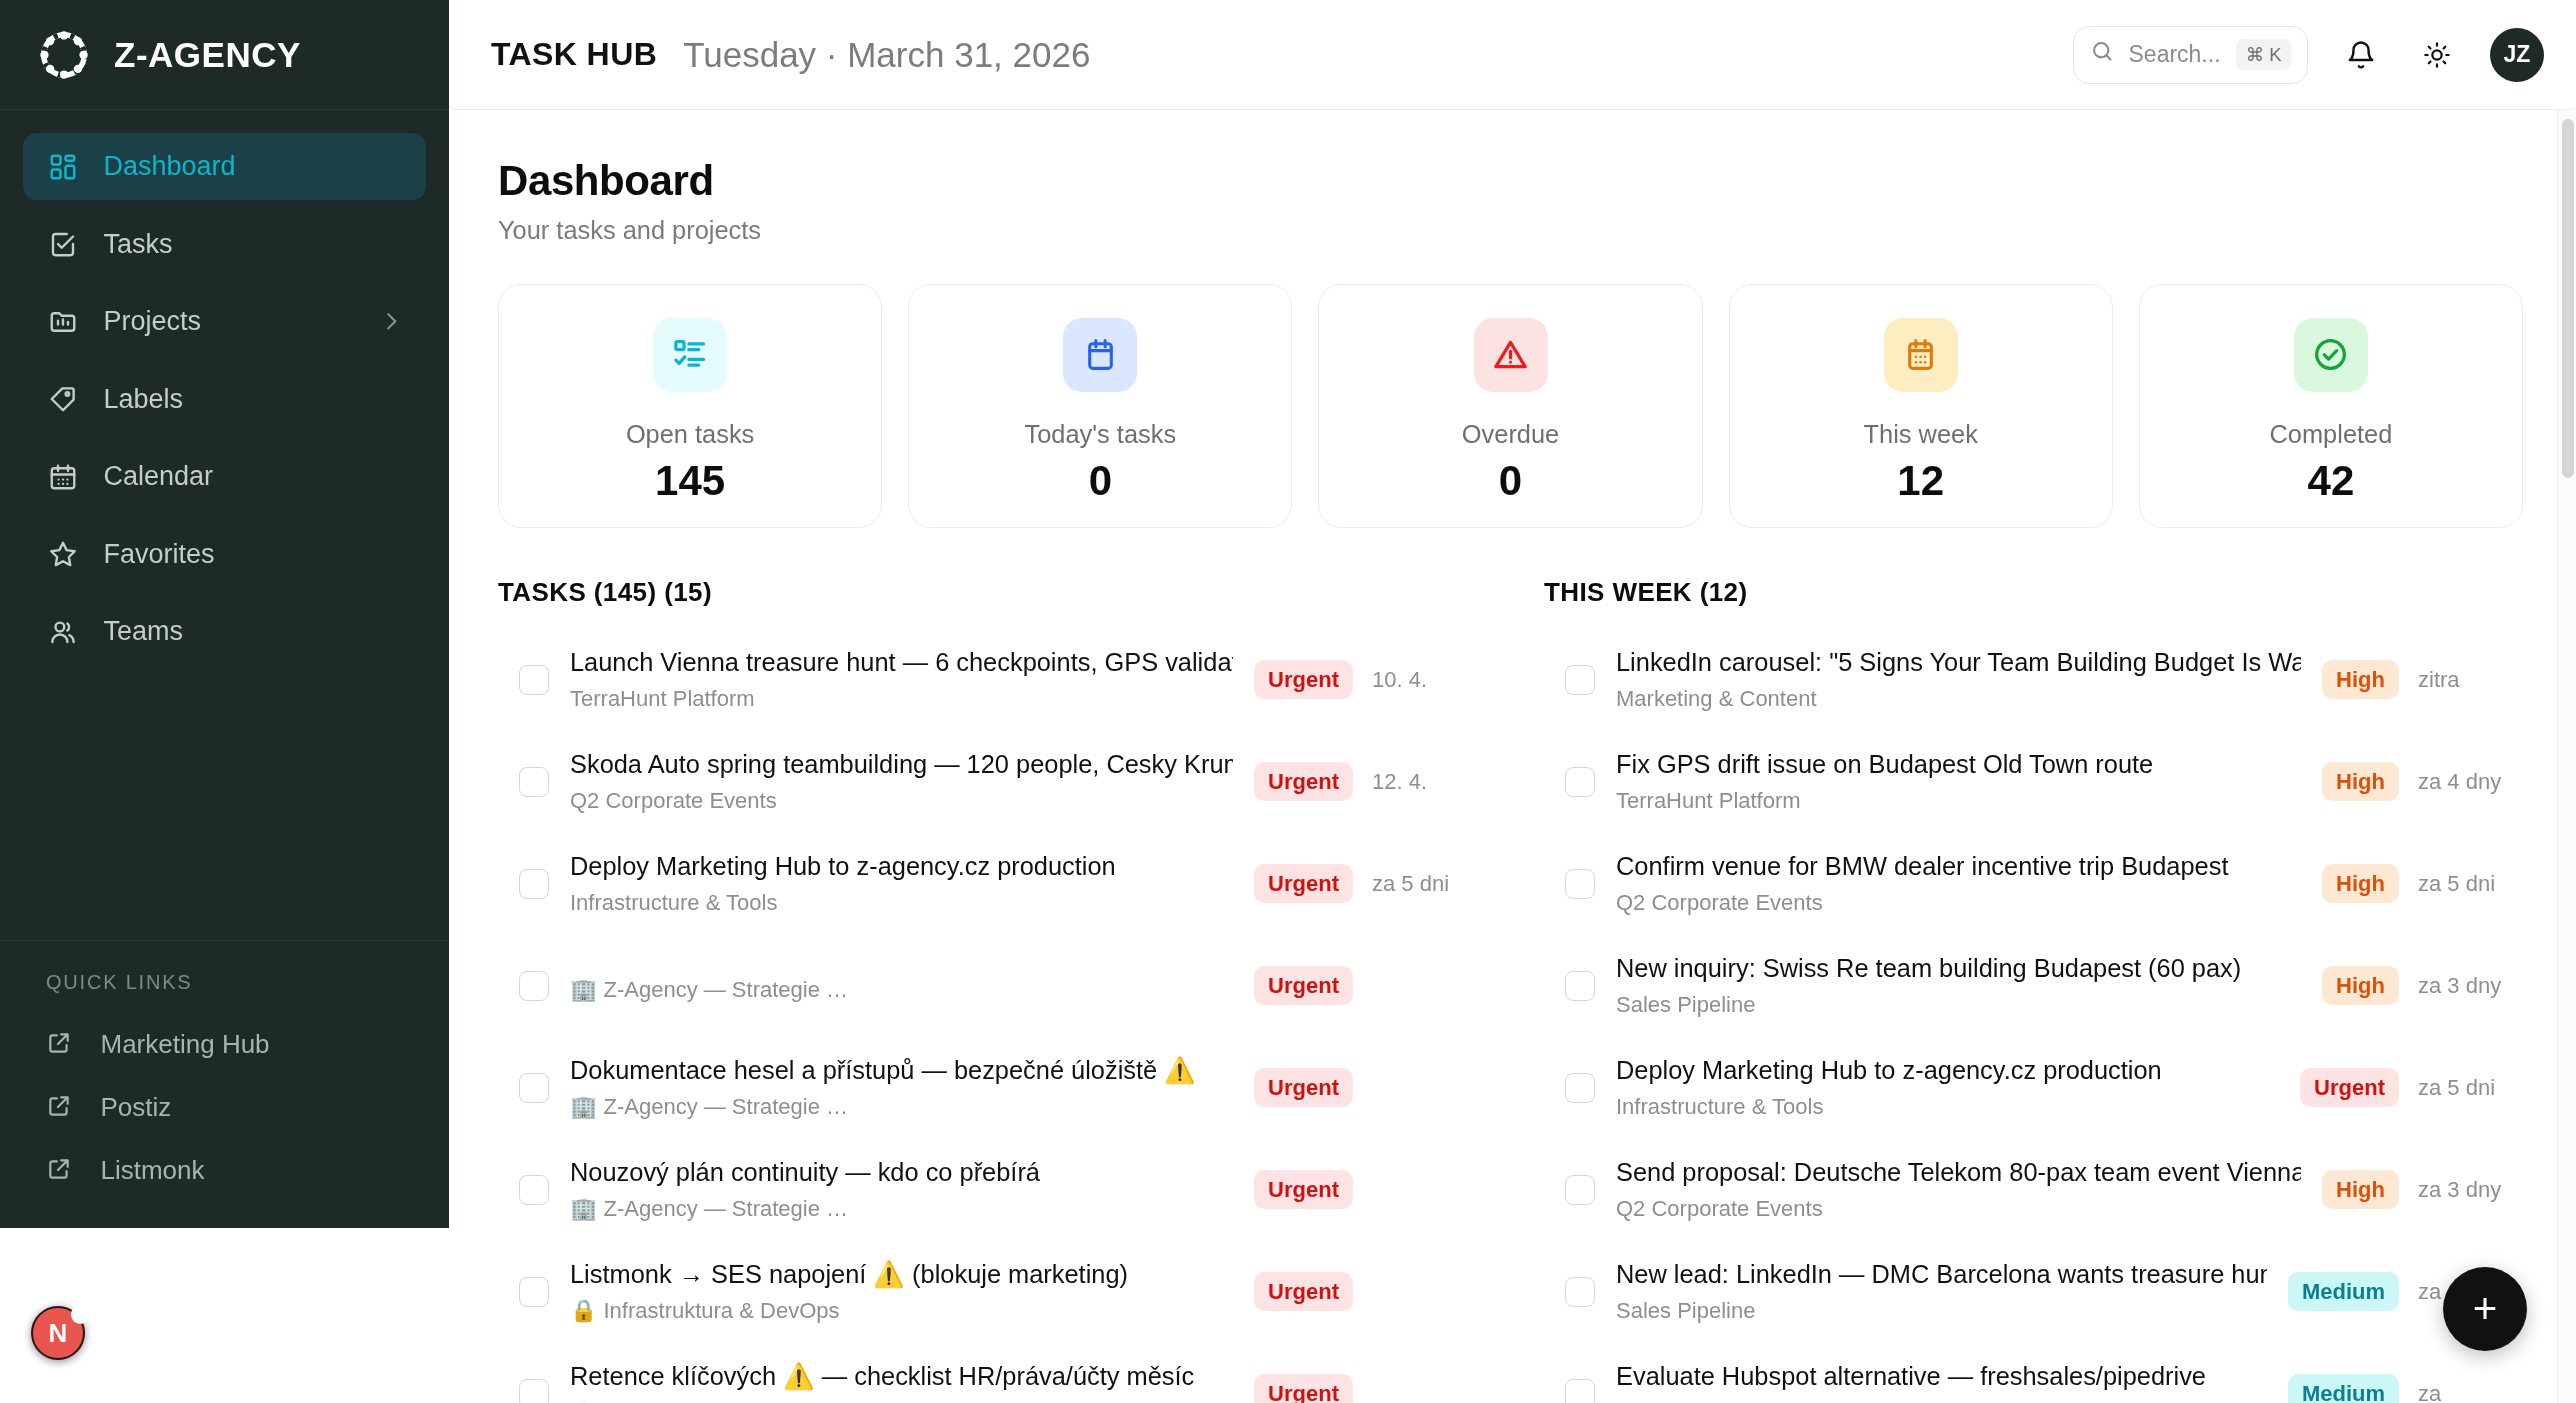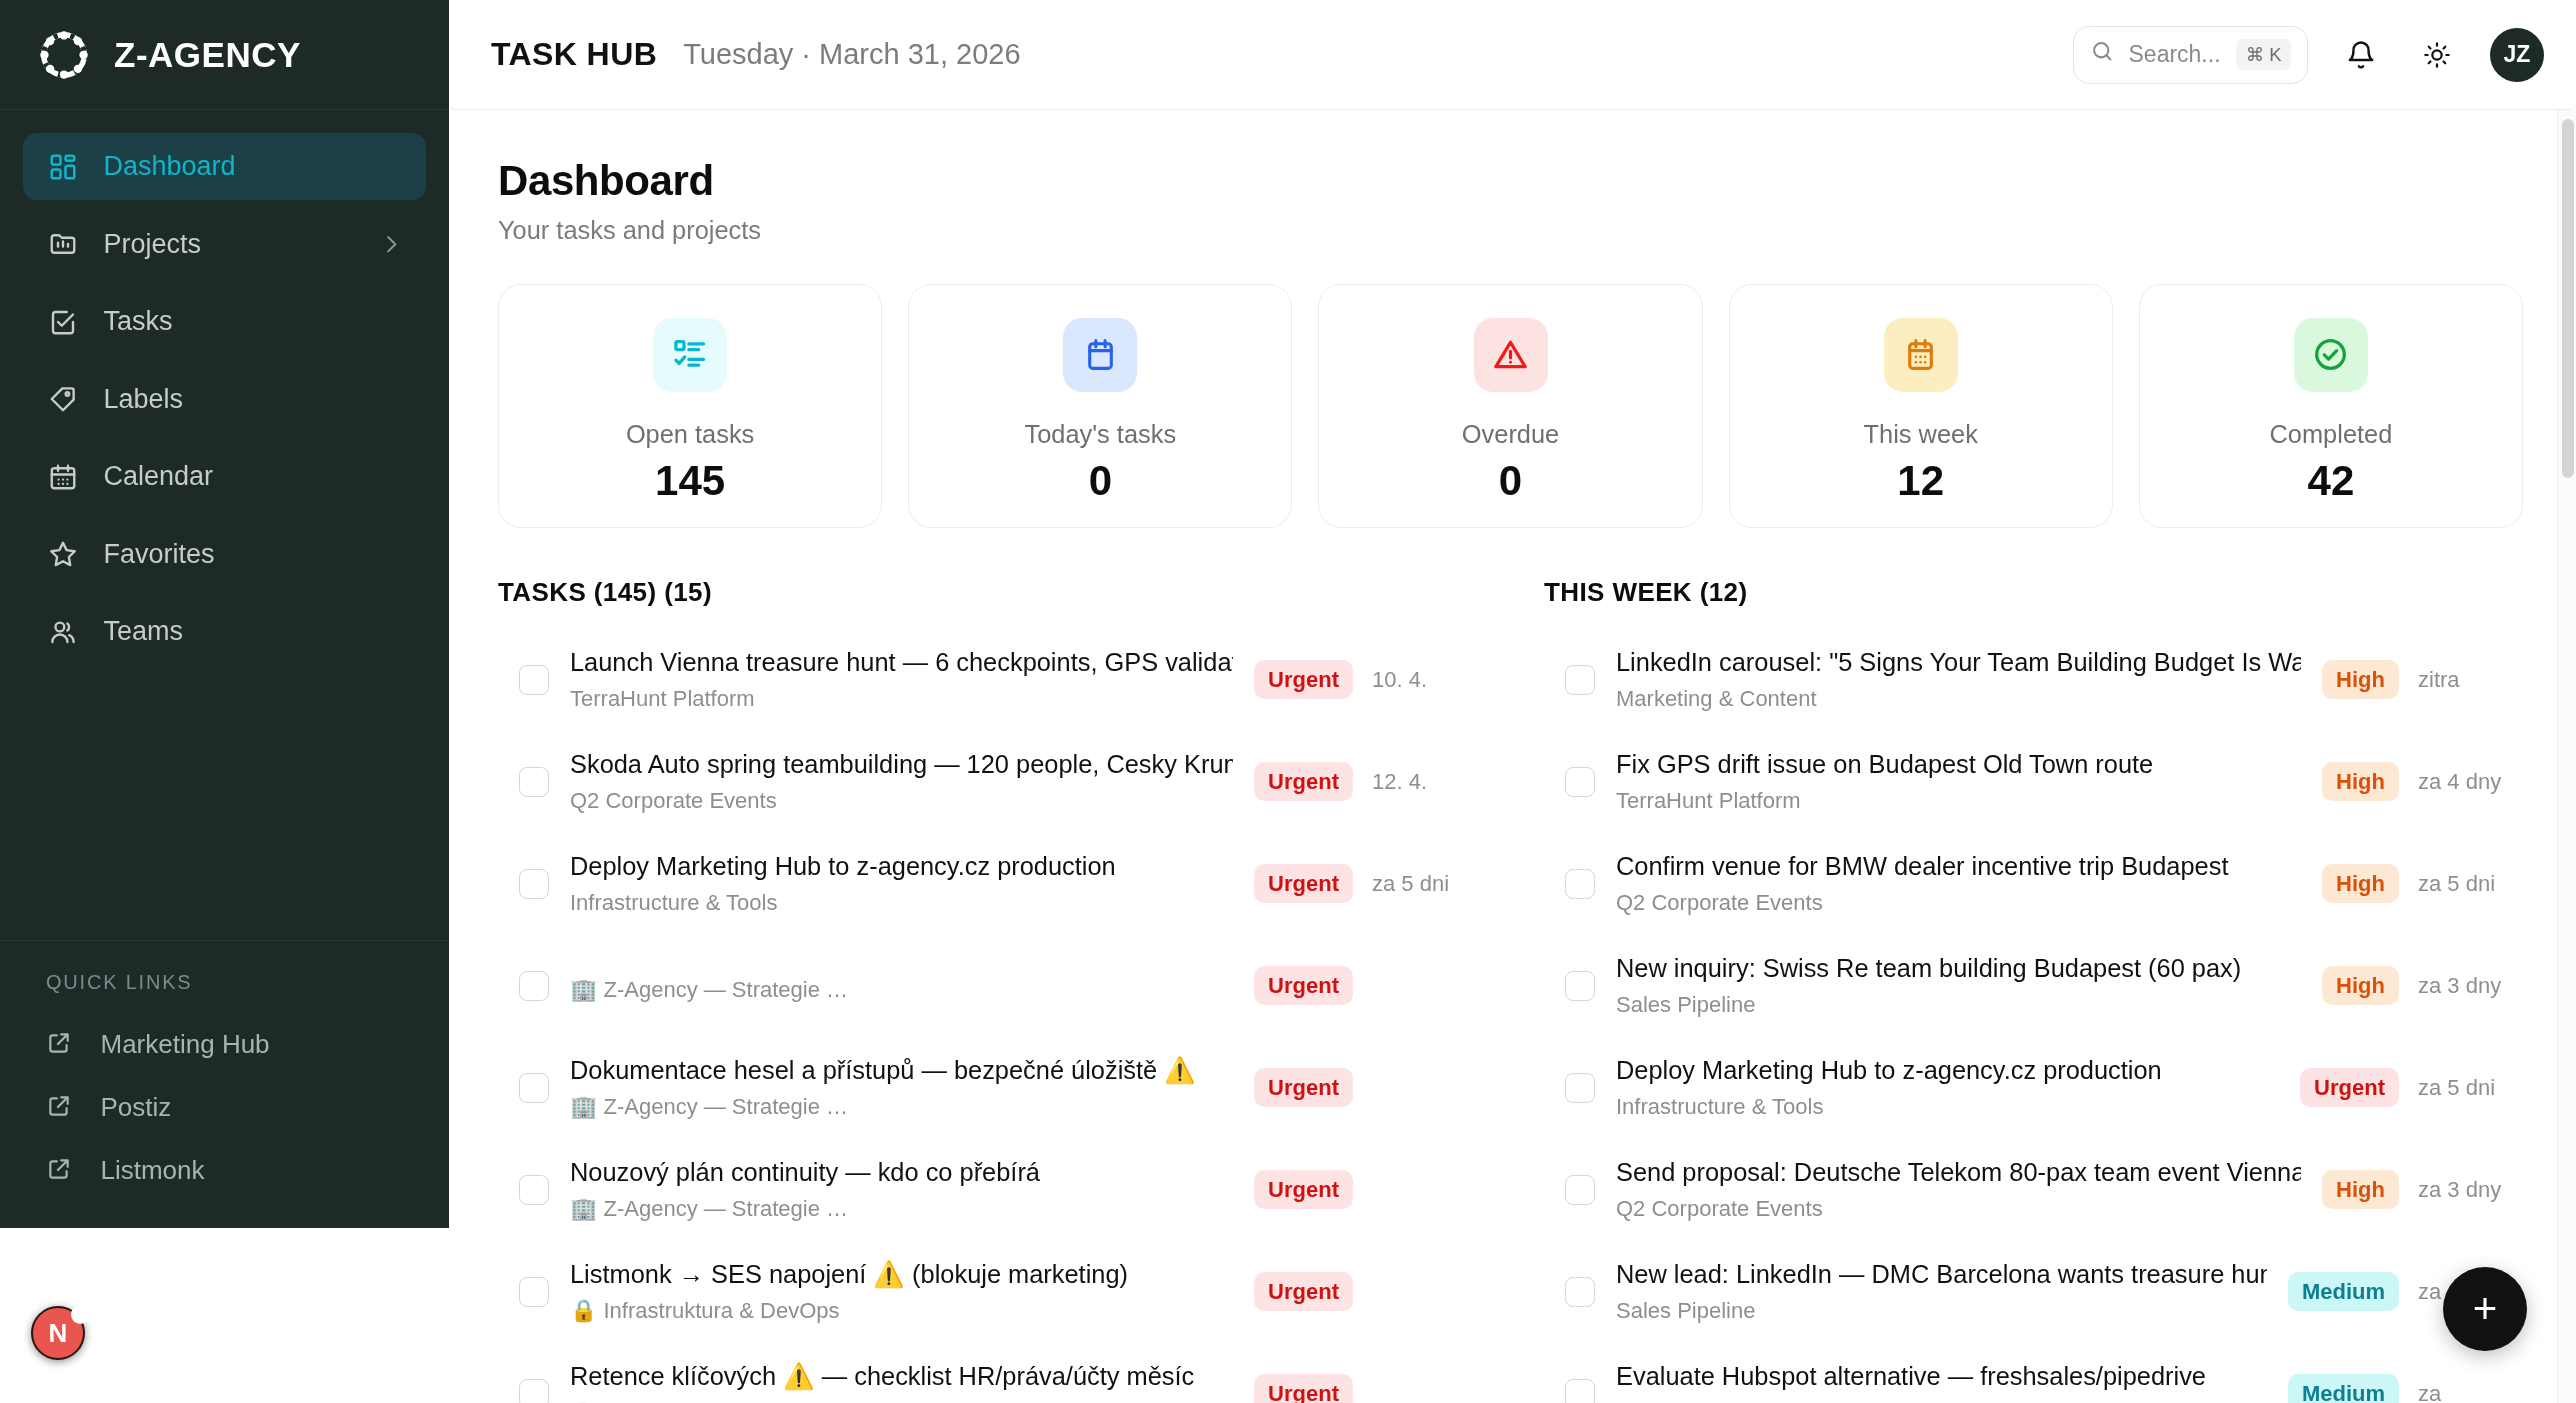--- a/index.html
+++ b/index.html
@@ -74,21 +74,21 @@
   #main { flex: 1 1 auto; height: 1404px; display: flex; flex-direction: column; min-width: 0; }
   #topbar {
     height: 110px; flex: 0 0 110px;
     border-bottom: 0.9px solid #ececec;
     display: flex; align-items: center;
     padding: 0 32px 0 42px;
     background: #fff;
     border-radius: 6px;
   }
   .app-title { font-size: 32px; font-weight: 700; color: #111; letter-spacing: 0.4px; }
-  .app-date { font-size: 29px; color: #7c7c7c; margin-left: 26px; }
+  .app-date { font-size: 35px; color: #7c7c7c; margin-left: 26px; }
   .topbar-right { margin-left: auto; display: flex; align-items: center; gap: 30px; }
   .searchbox {
     display: flex; align-items: center; gap: 14px;
     width: 235px; height: 58px; padding: 0 16px;
     border: 0.9px solid #e4e4e4; border-radius: 16px;
     color: #8b8b8b; font-size: 23px; cursor: text;
   }
   .kbd {
     margin-left: auto; background: #f3f3f3; border-radius: 7px;
     padding: 4.4px 9.6px; font-size: 18.4px; color: #6d6d6d;
@@ -205,40 +205,40 @@
             <rect x="14" y="11" width="7" height="10" rx="1.5"></rect>
               <rect x="3" y="14" width="7" height="7" rx="1.5"></rect>
           </svg>
         </span>
         <span>Dashboard</span>
       </div>
 
       <div class="nav-item">
         <span class="ico">
           <svg viewBox="0 0 24 24" width="30" height="30" fill="none" stroke="#c5cdcb" stroke-width="1.9" stroke-linecap="round" stroke-linejoin="round">
+            <path d="M20 12v7a2 2 0 0 1-2 2H6a2 2 0 0 1-2-2V6a2 2 0 0 1 2-2h9"></path>
+              <path d="M8 12l3 3 9-9"></path>
+          </svg>
+        </span>
+        <span>Tasks</span>
+      </div>
+
+      <div class="nav-item">
+        <span class="ico">
+          <svg viewBox="0 0 24 24" width="30" height="30" fill="none" stroke="#c5cdcb" stroke-width="1.9" stroke-linecap="round" stroke-linejoin="round">
             <path d="M3 7a2 2 0 0 1 2-2h4l2 2h8a2 2 0 0 1 2 2v8a2 2 0 0 1-2 2H5a2 2 0 0 1-2-2z"></path>
             <path d="M8 11v3M12 10v4M16 12v2"></path>
           </svg>
         </span>
         <span>Projects</span>
         <span class="nav-chevron">
           <svg viewBox="0 0 24 24" width="24.5" height="24.5" fill="none" stroke="#8b9795" stroke-width="2" stroke-linecap="round" stroke-linejoin="round">
               <path d="M9 5l7 7-7 7"></path>
             </svg>
         </span>
-      </div>
-
-      <div class="nav-item">
-        <span class="ico">
-          <svg viewBox="0 0 24 24" width="30" height="30" fill="none" stroke="#c5cdcb" stroke-width="1.9" stroke-linecap="round" stroke-linejoin="round">
-            <path d="M20 12v7a2 2 0 0 1-2 2H6a2 2 0 0 1-2-2V6a2 2 0 0 1 2-2h9"></path>
-              <path d="M8 12l3 3 9-9"></path>
-          </svg>
-        </span>
-        <span>Tasks</span>
       </div>
 
       <div class="nav-item">
         <span class="ico">
           <svg viewBox="0 0 24 24" width="30" height="30" fill="none" stroke="#c5cdcb" stroke-width="1.9" stroke-linecap="round" stroke-linejoin="round">
             <path d="M11.5 3.5H19a1.5 1.5 0 0 1 1.5 1.5v7.5L12 21 3 12z"></path>
               <circle cx="15.5" cy="8" r="1.4"></circle>
           </svg>
         </span>
         <span>Labels</span>

